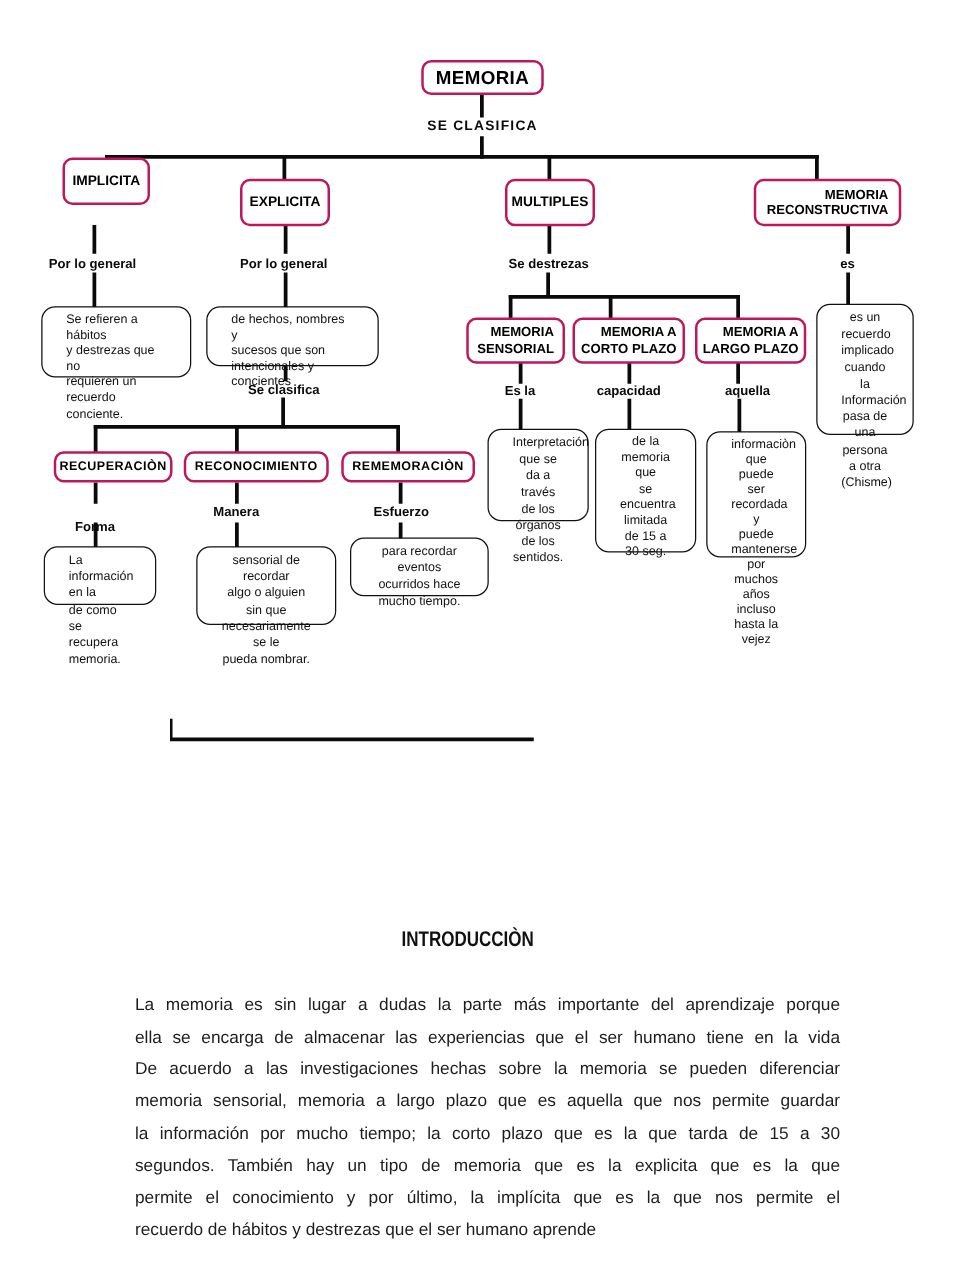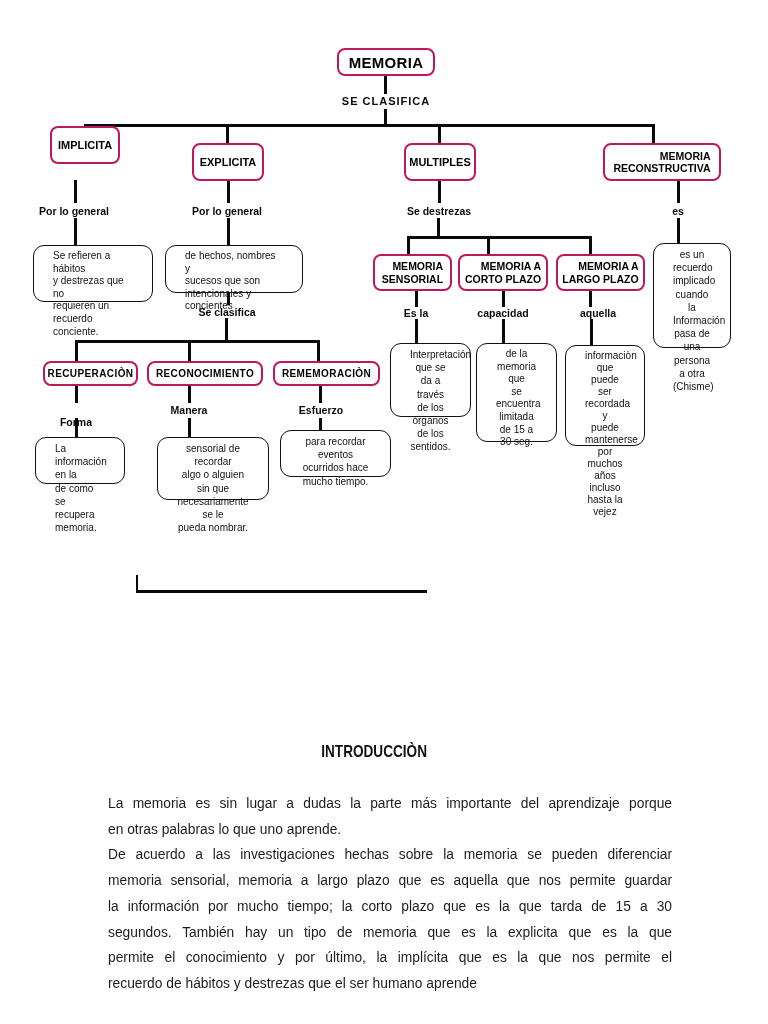--- a/index.html
+++ b/index.html
@@ -172,21 +172,21 @@
     <div class="vl" style="left:136px;top:575px;height:17px;width:2px"></div>
     <div class="hl" style="left:136px;top:590px;width:291px;height:2.5px"></div>
   </div>
 
   <div class="heading-wrap">
     <span class="heading">INTRODUCCIÒN</span>
   </div>
 
   <div class="bodytext">
     <div class="tline">La memoria es sin lugar a dudas la parte más importante del aprendizaje porque</div>
-    <div class="tline end">en otras palabras lo que uno aprende.</div>
+    <div class="tline">ella se encarga de almacenar las experiencias que el ser humano tiene en la vida</div>
     <div class="tline">De acuerdo a las investigaciones hechas sobre la memoria se pueden diferenciar</div>
     <div class="tline">memoria sensorial, memoria a largo plazo que es aquella que nos permite guardar</div>
     <div class="tline">la información por mucho tiempo; la corto plazo que es la que tarda de 15 a 30</div>
     <div class="tline">segundos. También hay un tipo de memoria que es la explicita que es la que</div>
     <div class="tline">permite el conocimiento y por último, la implícita que es la que nos permite el</div>
     <div class="tline end">recuerdo de hábitos y destrezas que el ser humano aprende</div>
   </div>
 
 </div>
 

